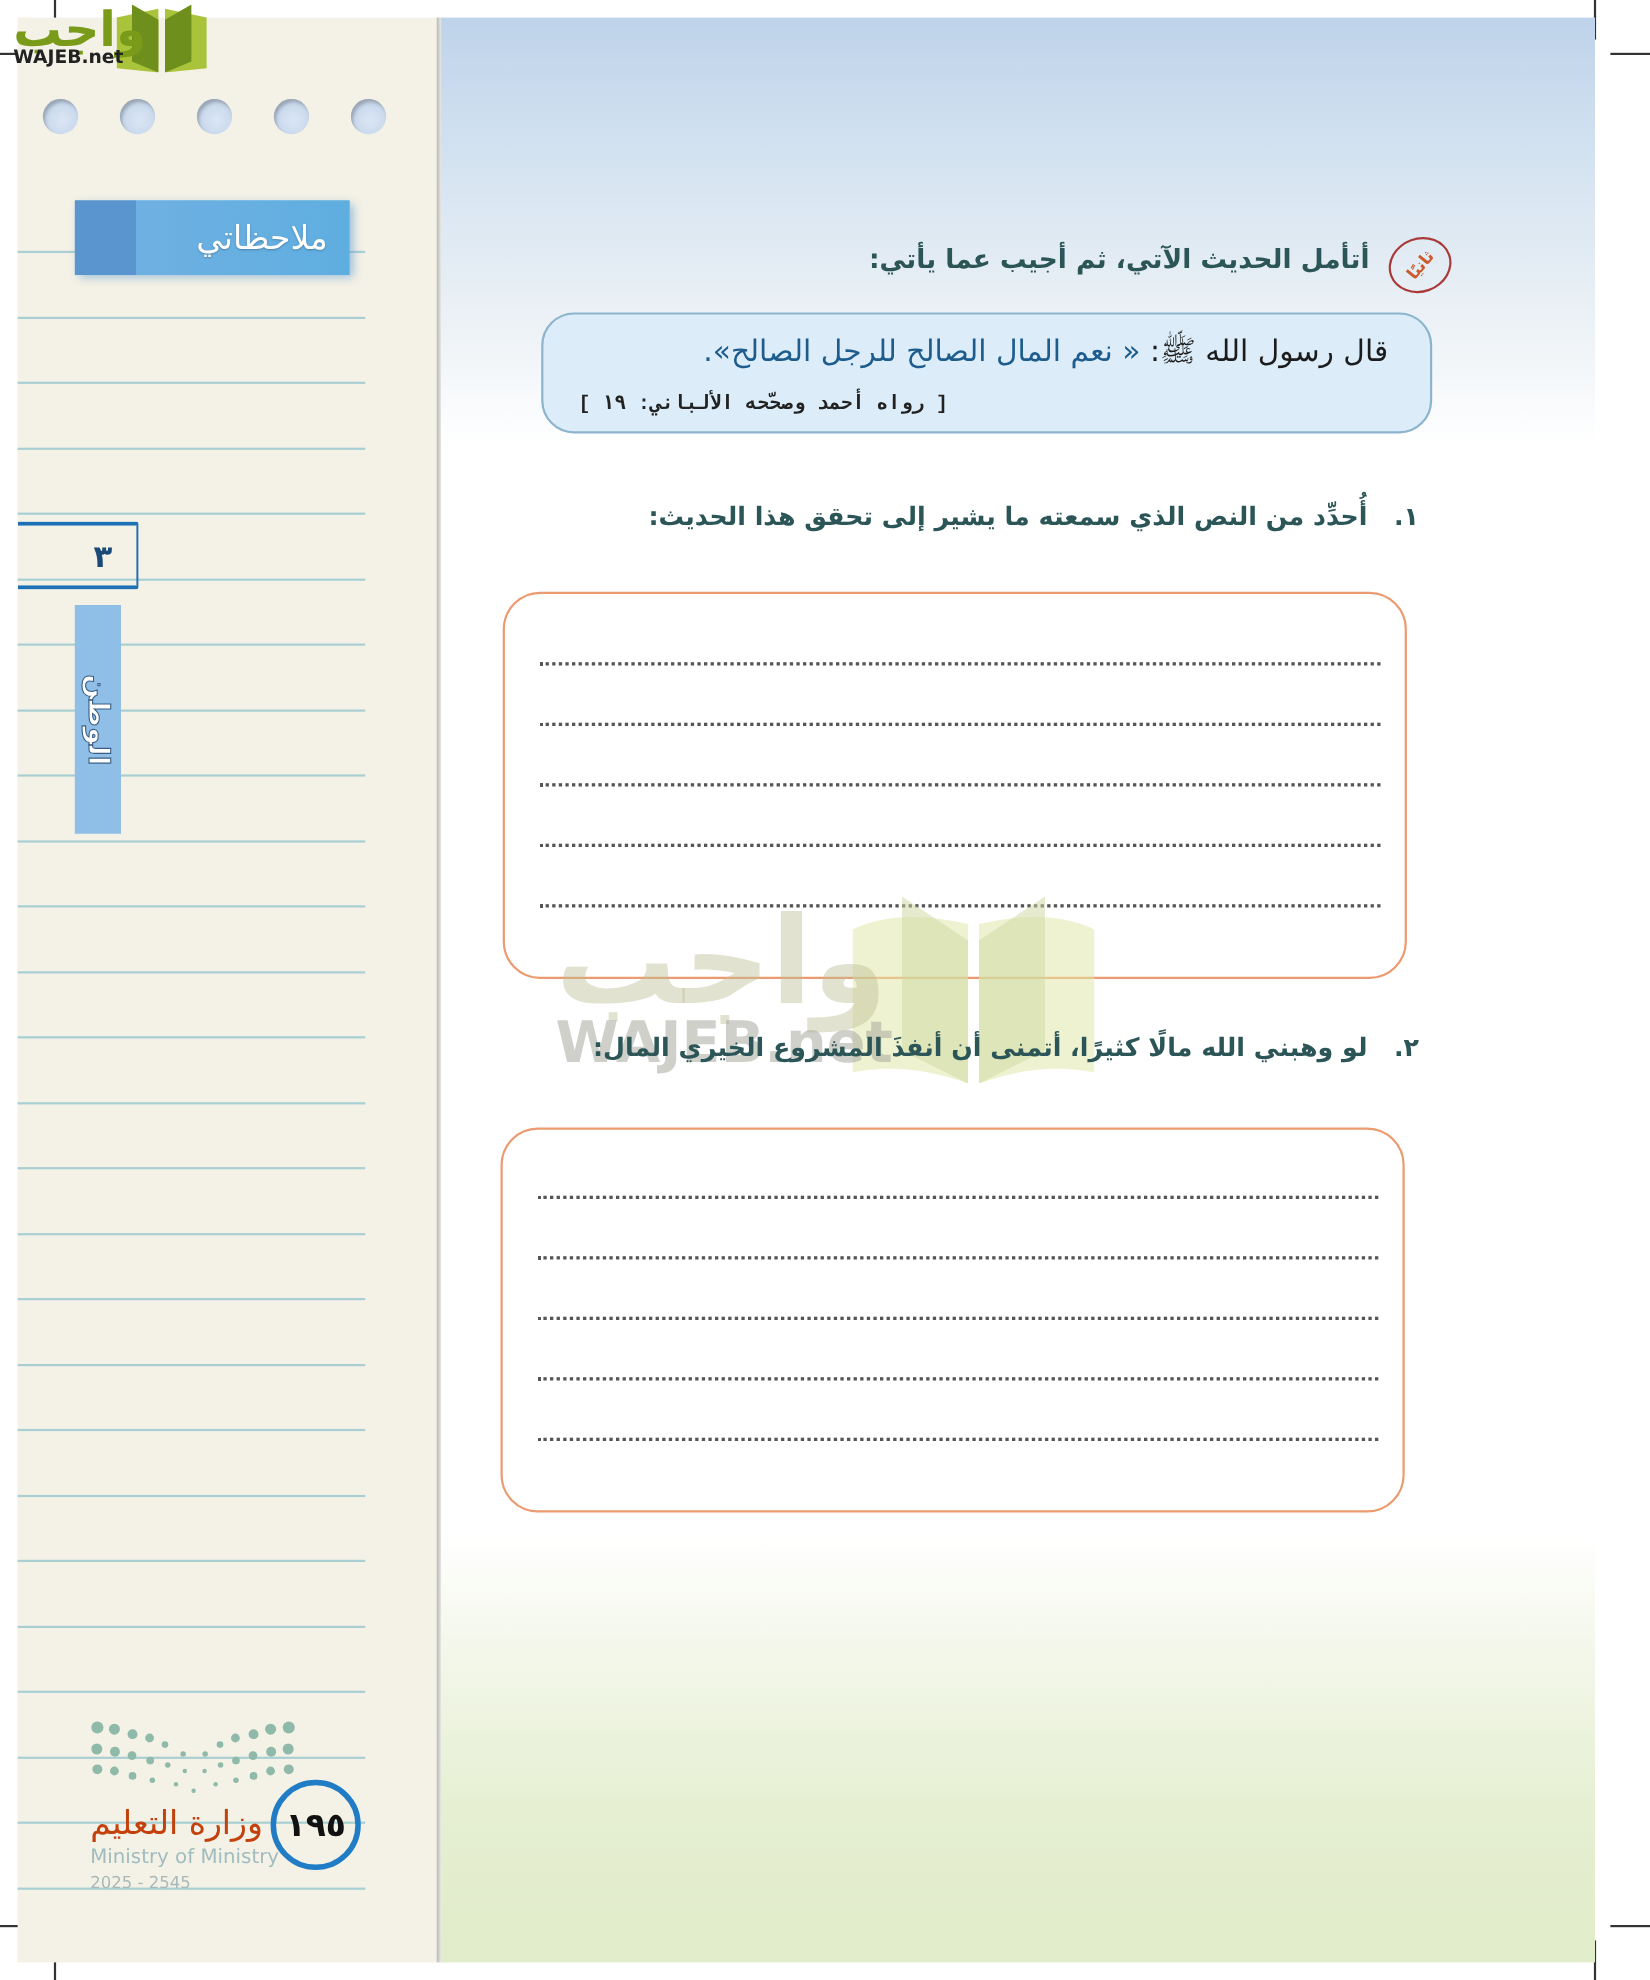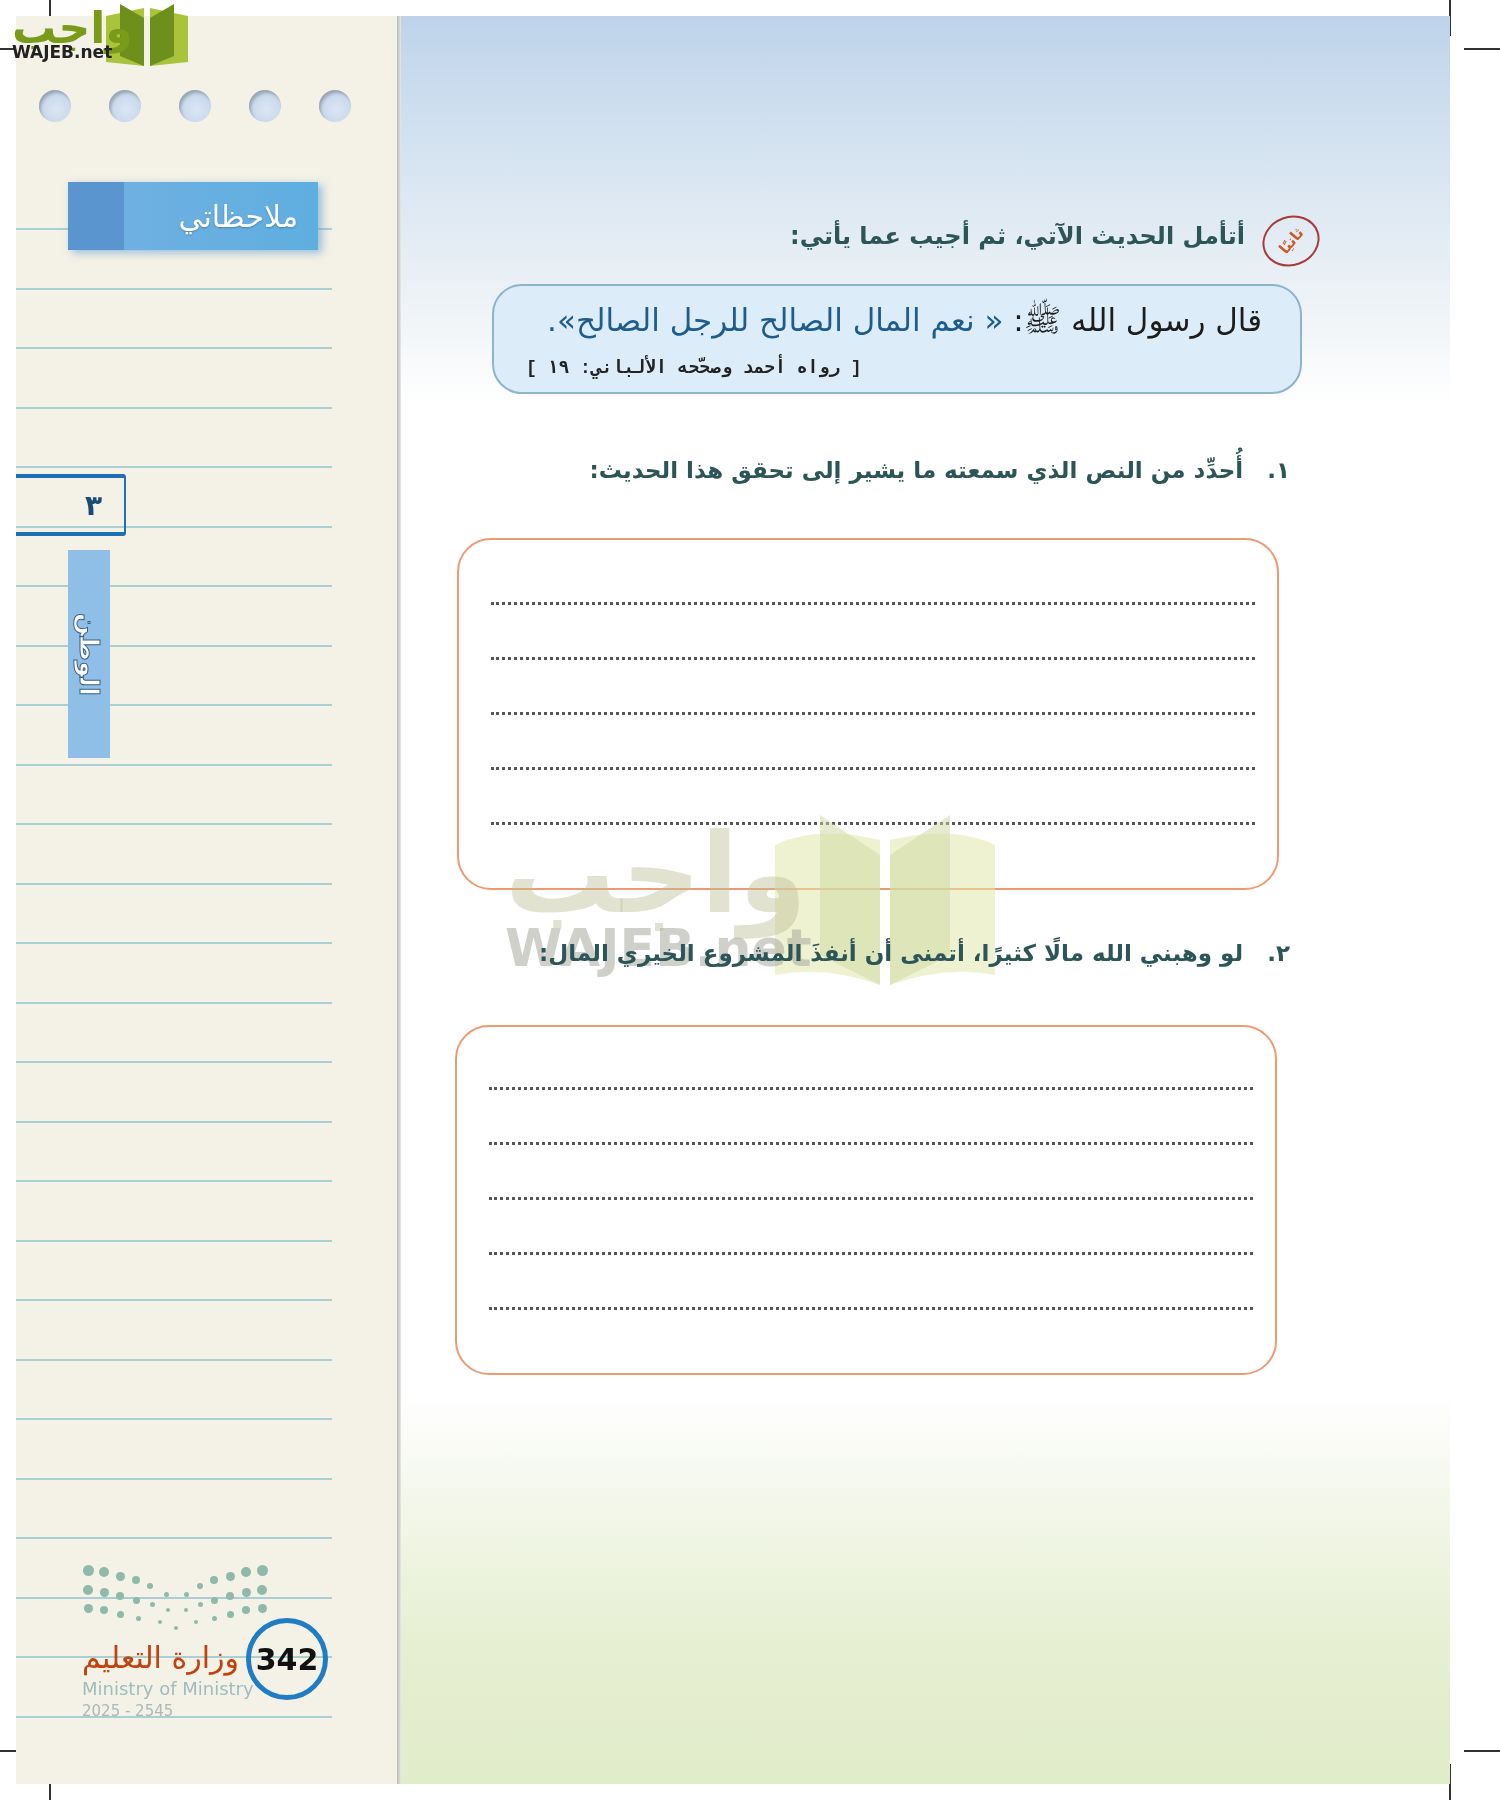--- a/index.html
+++ b/index.html
@@ -89,21 +89,21 @@
 
   .heading {
     position:absolute; right:255px; top:222px; font-size:24px; font-weight:bold; color:#2b5557;
   }
 
   .hadith-box {
     position:absolute; left:492px; top:284px; width:806px; height:106px;
     background:#dcedf9; border:2px solid #8cb4cc; border-radius:30px;
   }
   .hadith-line {
-    position:absolute; right:38px; top:16px; font-size:31px; color:#1c1c1c;
+    position:absolute; right:38px; top:16px; font-size:27px; color:#1c1c1c;
   }
   .hadith-line .quote { color:#1d5c8c; }
   .hadith-source {
     position:absolute; left:32px; top:70px; font-size:18px; font-weight:bold; color:#222;font-family:Liberation Mono, monospace;
   }
 
   .question {
     position:absolute; font-size:23px; font-weight:bold; color:#2b5557;
   }
 
@@ -228,21 +228,21 @@
     <div class="logo-dot" style="left: 211.5px; top: 1615.5px; width: 5px; height: 5px;"></div>
     <div class="logo-dot" style="left: 226.5px; top: 1610.5px; width: 7px; height: 7px;"></div>
     <div class="logo-dot" style="left: 242px; top: 1606px; width: 8px; height: 8px;"></div>
     <div class="logo-dot" style="left: 257.5px; top: 1603.5px; width: 9px; height: 9px;"></div>
   </div>
 <div class="ministry-ar">وزارة التعليم</div>
 <div class="ministry-en">Ministry of Ministry</div>
 <div class="ministry-year">2025 - 2545</div>
 
 <div class="page-num">
-  <span>342</span>
+  <span>١٩٥</span>
 </div>
 
 <div class="main"></div>
 
 <div class="badge">
   <span>ثانيًا</span>
 </div>
 <div class="heading rtl">أتأمل الحديث الآتي، ثم أجيب عما يأتي:</div>
 
 <div class="hadith-box">

